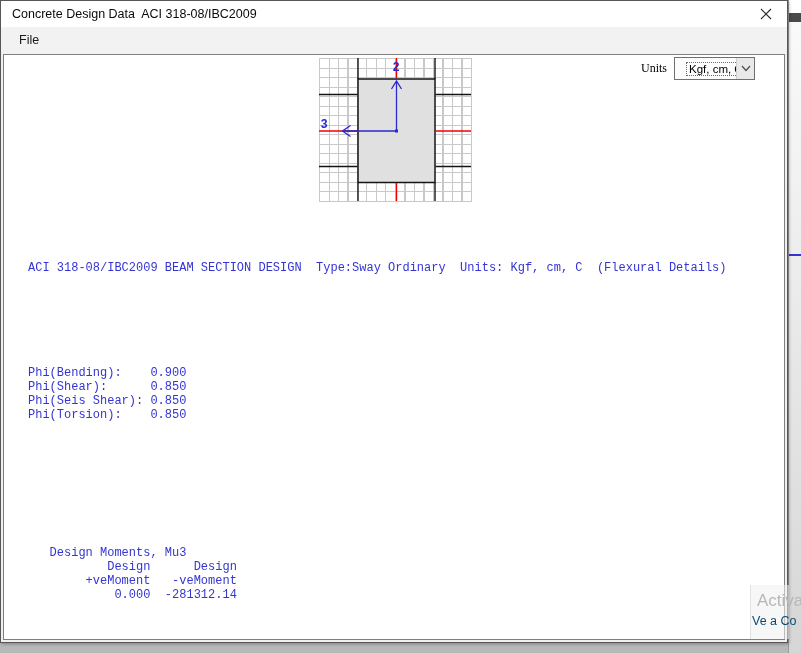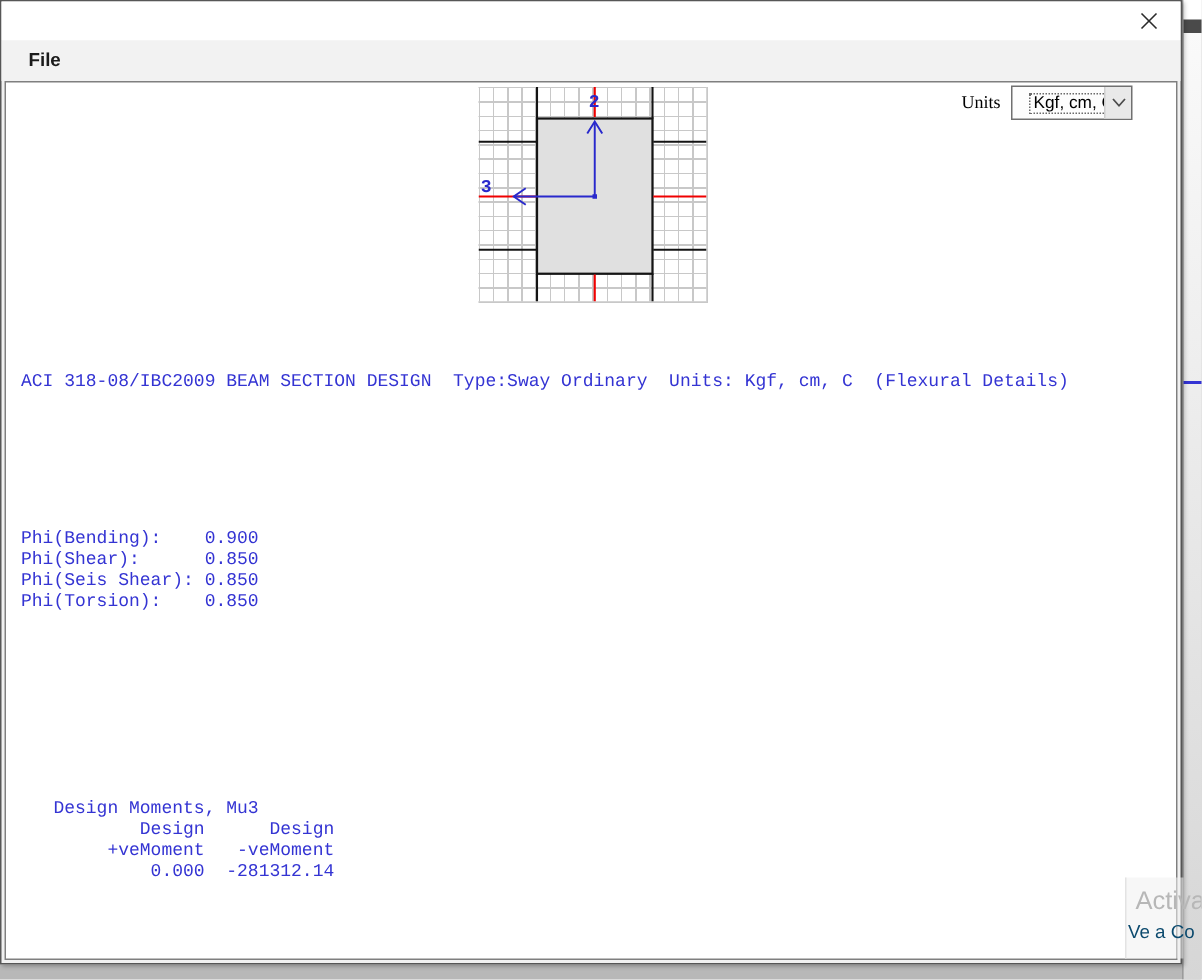--- a/index.html
+++ b/index.html
@@ -27,21 +27,21 @@
   .titlebar{position:absolute;left:0;top:0;width:100%;height:26px;background:#ffffff;}
   .title-text{
     position:absolute;left:11px;top:6px;font-size:12.5px;color:#0a0a0a;white-space:pre;
   }
   .close-btn{
     position:absolute;right:5px;top:3px;width:32px;height:20px;
     display:flex;align-items:center;justify-content:center;cursor:default;
   }
   .menubar{position:absolute;left:0;top:26px;width:100%;height:27px;background:#f2f2f2;}
   .menu-item{
-    position:absolute;left:9px;top:3px;padding:3px 9px;font-size:12.5px;color:#1a1a1a;font-weight:bold;
+    position:absolute;left:9px;top:3px;padding:3px 9px;font-size:12.5px;color:#1a1a1a;
   }
   
   .content-panel{
     position:absolute;left:2px;top:53px;width:780px;height:584px;
     background:#ffffff;border:1px solid #7f7f7f;
   }
   
   .units-label{position:absolute;left:637px;top:6px;font-size:12px;color:#000;font-family:Liberation Serif, serif;}
   .units-combo{
     position:absolute;left:670px;top:2px;width:79px;height:21px;
@@ -71,21 +71,21 @@
   .stroke-red{stroke:var(--center_red,#f00000);stroke-width:1.4;fill:none;}
   .stroke-blue{stroke:var(--axis_blue,#2929cc);stroke-width:1.3;fill:none;}
   .fill-blue{fill:var(--axis_blue,#2929cc);}
   .section-rect{fill:var(--section_fill,#e0e0e0);stroke:#141414;stroke-width:1.5;}
   .axis-label{
     font-family:"Liberation Mono", monospace;font-size:12px;font-weight:bold;
     fill:var(--axis_blue,#2929cc);
   }
   
   .report{
-    position:absolute;left:10px;margin:0;
+    position:absolute;left:10px;margin:14px;
     font-family:"Liberation Mono", monospace;
     font-size:12px;line-height:14px;
     color:var(--report_text,#3434d3);
     white-space:pre;
   }
   .rp-header{top:192px;}
   .rp-element{top:223px;}
   .rp-phi{top:297px;font-family:Liberation Mono, monospace;}
   .rp-flex{top:389px;}
   .rp-moments{top:477px;}
@@ -102,20 +102,21 @@
 
 <div class="behind-strip">
   <div class="top-white"></div>
   <div class="dark-band"></div>
   <div class="blue-tick"></div>
 </div>
 
 <div class="dialog">
 
   <div class="titlebar">
+    <span class="title-text">Concrete Design Data  ACI 318-08/IBC2009</span>
     <div class="close-btn">
       <svg width="12" height="12" viewBox="0 0 12 12">
         <line x1="1" y1="1" x2="11" y2="11" stroke="#2b2b2b" stroke-width="1.1"></line>
         <line x1="11" y1="1" x2="1" y2="11" stroke="#2b2b2b" stroke-width="1.1"></line>
       </svg>
     </div>
   </div>
 
   <div class="menubar">
     <span class="menu-item">File</span>

